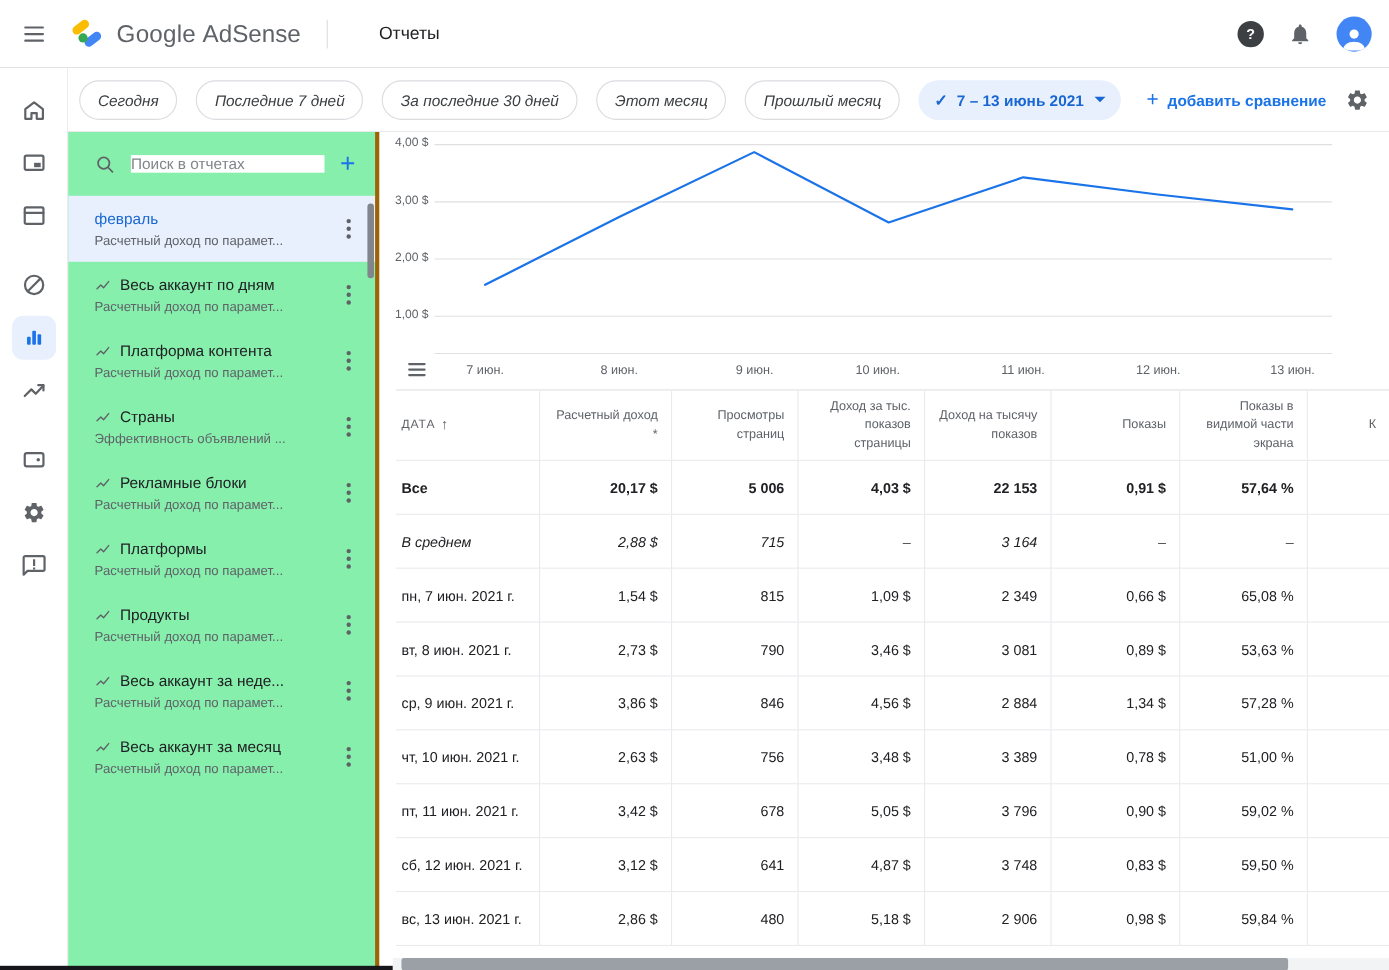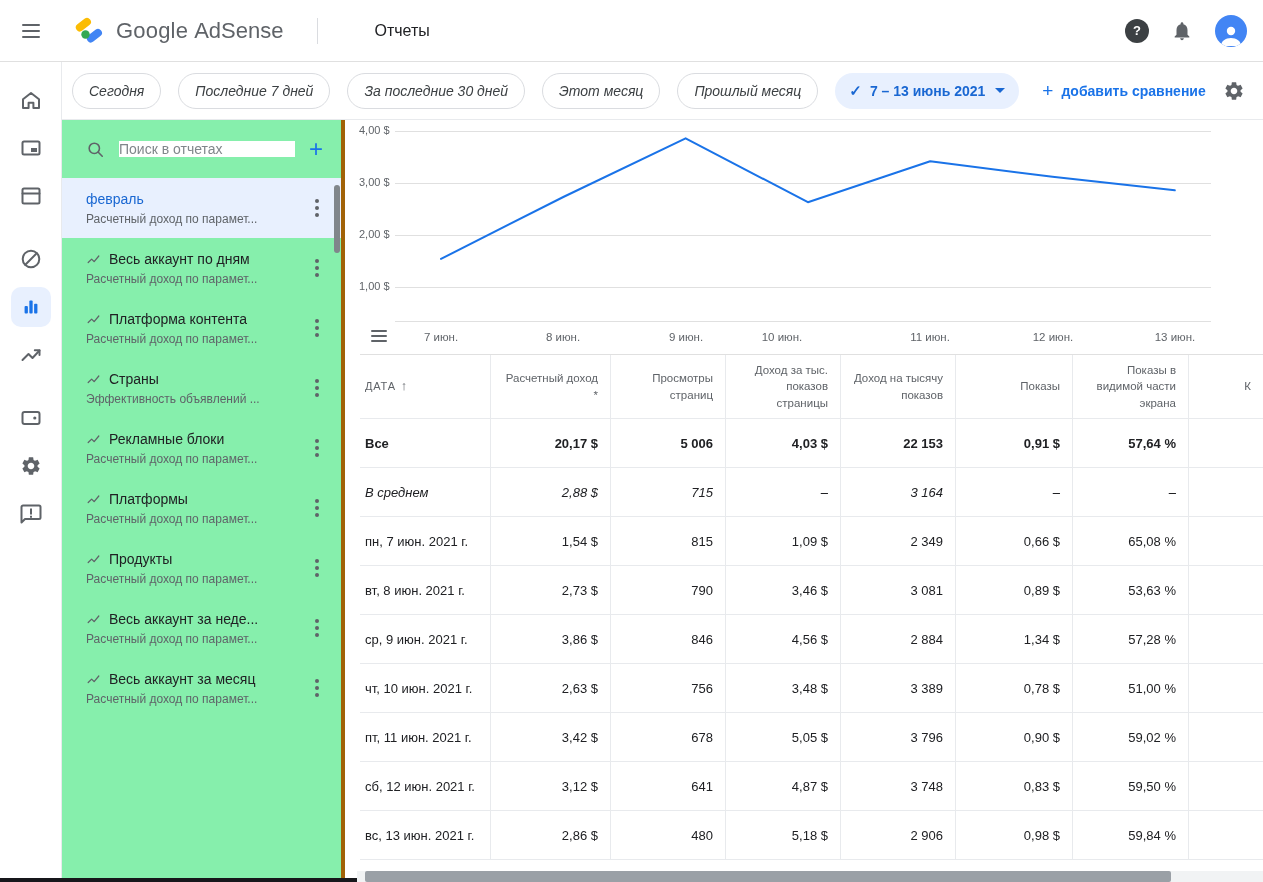--- a/index.html
+++ b/index.html
@@ -1,21 +1,21 @@
 <!DOCTYPE html>
 <html><head>
 <meta charset="utf-8">
 <style>
   * { margin:0; padding:0; box-sizing:border-box; }
   html,body { width:1263px; height:882px; overflow:hidden; }
   body { font-family:"Liberation Sans", sans-serif; color:#202124; background:#fff; }
   .app { position:relative; width:1263px; height:882px; }
 
   
-  .topbar { height:62px; display:flex; align-items:center; border-bottom:1px solid #e0e0e0; background:#fff; padding:0 16px 0 16px;gap:10px; }
+  .topbar { height:62px; display:flex; align-items:center; border-bottom:1px solid #e0e0e0; background:#fff; padding:0 16px 0 16px; }
   .hamburger { width:30px; height:30px; border:none; background:none; cursor:pointer; display:flex; flex-direction:column; justify-content:center; gap:4px; align-items:center; }
   .hamburger i { display:block; width:18px; height:2px; background:#5f6368; border-radius:1px; }
   .brand { display:flex; align-items:center; margin-left:16px; cursor:pointer; }
   .brand svg { margin-right:10px; }
   .brand-google { font-size:22px; color:#5f6368; letter-spacing:.2px; }
   .brand-product { font-size:22px; color:#5f6368; margin-left:6px; font-weight:300; }
   .topbar-divider { width:1px; height:26px; background:#dadce0; margin-left:24px; }
   .page-title { font-size:16px; color:#202124; margin-left:46px; }
   .topbar-right { margin-left:auto; display:flex; align-items:center; gap:22px; }
   .help-btn { width:24px; height:24px; border-radius:50%; background:#3c4043; color:#fff; border:none; font-size:13px; font-weight:700; display:flex; align-items:center; justify-content:center; cursor:pointer; }
@@ -398,21 +398,21 @@
 
           <div class="xaxis">
             <button class="chart-menu">
                 <i></i>
                 <i></i>
                 <i></i>
               </button>
             <span class="xl" style="left:96px">7 июн.</span>
             <span class="xl" style="left:218px">8 июн.</span>
             <span class="xl" style="left:341px">9 июн.</span>
-            <span class="xl" style="left:437px">10 июн.</span>
+            <span class="xl" style="left:453px">10 июн.</span>
             <span class="xl" style="left:585px">11 июн.</span>
             <span class="xl" style="left:708px">12 июн.</span>
             <span class="xl" style="left:830px">13 июн.</span>
           </div>
 
           <section class="tbl">
             <div class="tr th-row">
               <div class="td c0">
                   <span>ДАТА</span>
                   <span class="sort">↑</span>

